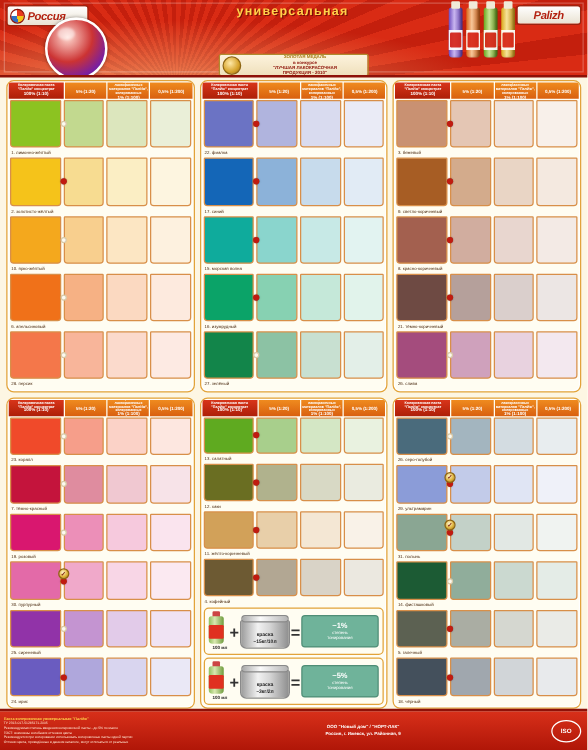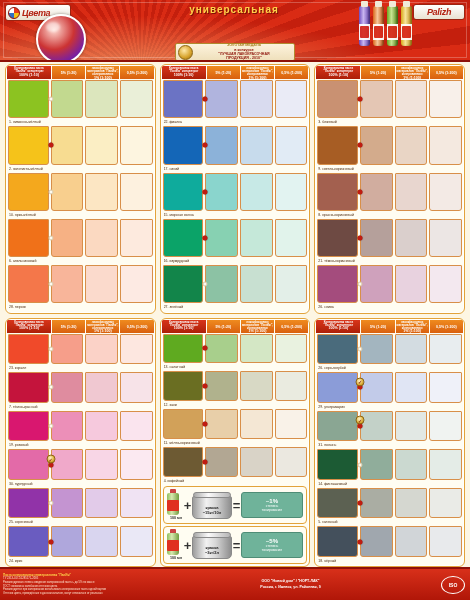--- a/index.html
+++ b/index.html
@@ -171,21 +171,21 @@
 </head>
 <body>
 
 <div class="page">
 
   <div class="header">
     <div class="hdr-inner"></div>
 
     <div class="logo-left">
       <span class="logo-mark"></span>
-      <span class="logo-text">Цвета</span>
+      <span class="logo-text">Россия</span>
     </div>
 
     <div class="ball-badge"></div>
 
     <div class="title-block">
       <div class="title-sub">универсальная</div>
       <div>
         
         
       </div>

